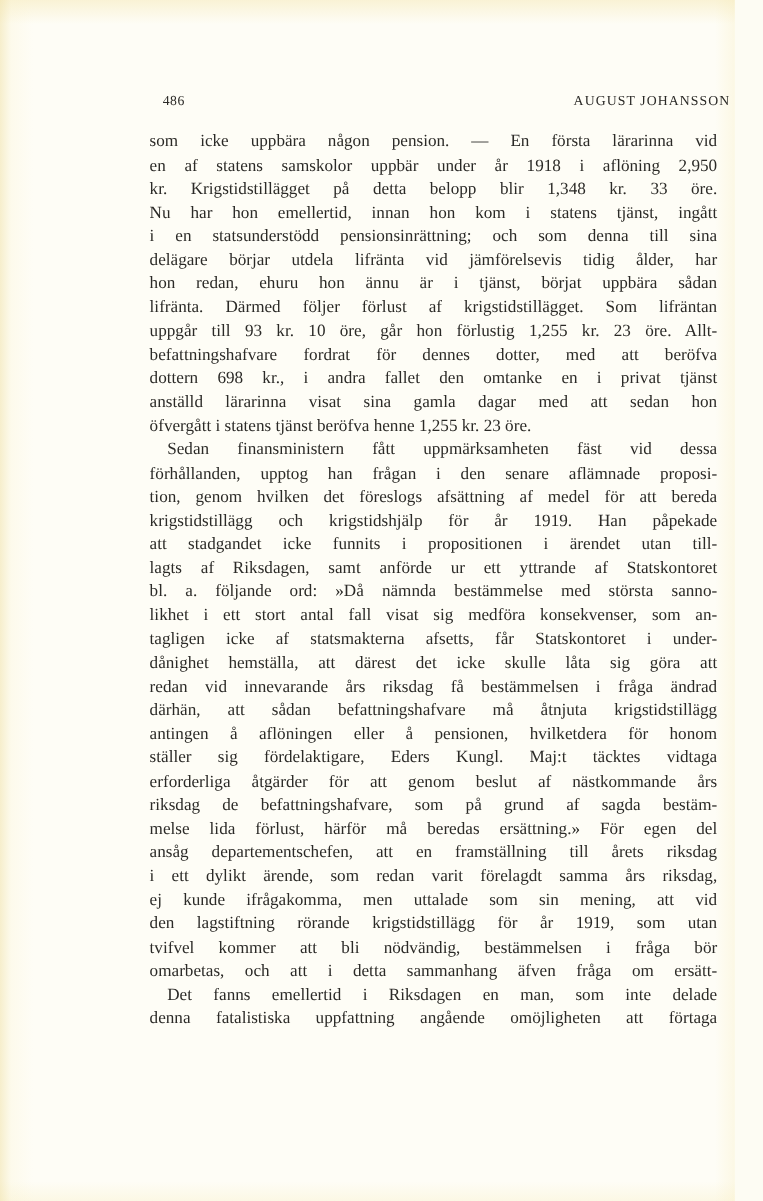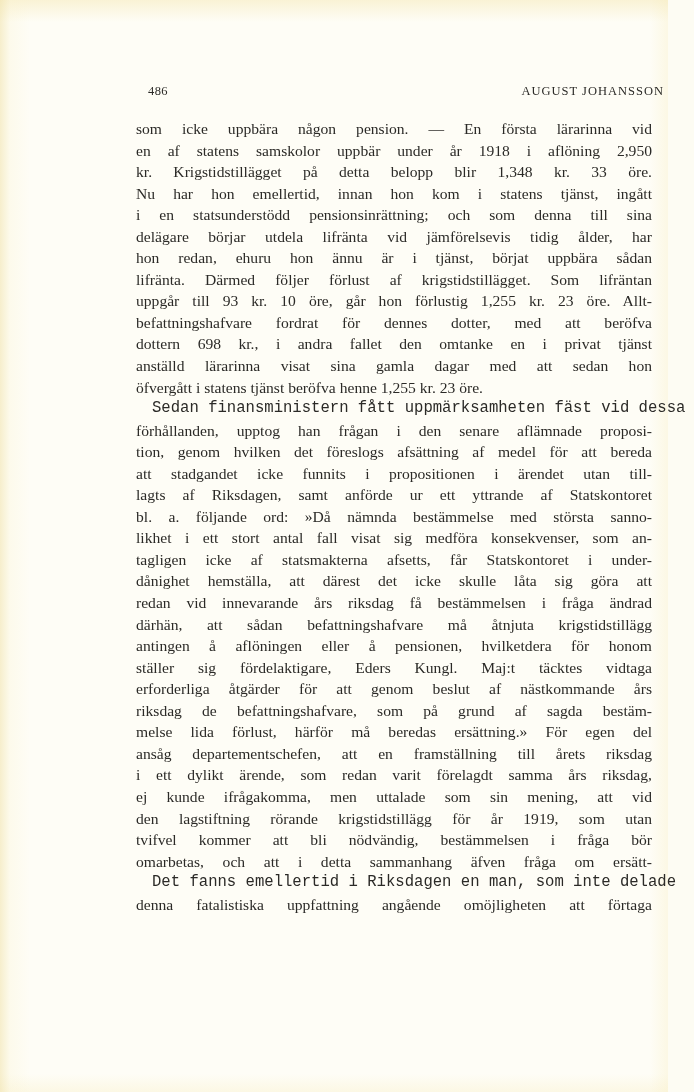--- a/index.html
+++ b/index.html
@@ -63,21 +63,20 @@
       white-space: nowrap;
       text-align: justify;
       text-align-last: justify;
       height: 21.55px;
     }
     .line.last {
       text-align-last: left;
     }
     .line.indent {
       padding-left: 16px;
-      font-family: Liberation Mono, monospace;
     }
   </style>
 </head>
 <body>
 
 <div class="page">
 
   <div class="running-head">
     <span class="page-number">486</span>
     <span class="running-title">AUGUST JOHANSSON</span>
@@ -93,20 +92,21 @@
     <span class="line">hon redan, ehuru hon ännu är i tjänst, börjat uppbära sådan</span>
     <span class="line">lifränta. Därmed följer förlust af krigstidstillägget. Som lifräntan</span>
     <span class="line">uppgår till 93 kr. 10 öre, går hon förlustig 1,255 kr. 23 öre. Allt-</span>
     <span class="line">befattningshafvare fordrat för dennes dotter, med att beröfva</span>
     <span class="line">dottern 698 kr., i andra fallet den omtanke en i privat tjänst</span>
     <span class="line">anställd lärarinna visat sina gamla dagar med att sedan hon</span>
     <span class="line last">öfvergått i statens tjänst beröfva henne 1,255 kr. 23 öre.</span>
     <span class="line indent">Sedan finansministern fått uppmärksamheten fäst vid dessa</span>
     <span class="line">förhållanden, upptog han frågan i den senare aflämnade proposi-</span>
     <span class="line">tion, genom hvilken det föreslogs afsättning af medel för att bereda</span>
+    <span class="line">krigstidstillägg och krigstidshjälp för år 1919. Han påpekade</span>
     <span class="line">att stadgandet icke funnits i propositionen i ärendet utan till-</span>
     <span class="line">lagts af Riksdagen, samt anförde ur ett yttrande af Statskontoret</span>
     <span class="line">bl. a. följande ord: »Då nämnda bestämmelse med största sanno-</span>
     <span class="line">likhet i ett stort antal fall visat sig medföra konsekvenser, som an-</span>
     <span class="line">tagligen icke af statsmakterna afsetts, får Statskontoret i under-</span>
     <span class="line">dånighet hemställa, att därest det icke skulle låta sig göra att</span>
     <span class="line">redan vid innevarande års riksdag få bestämmelsen i fråga ändrad</span>
     <span class="line">därhän, att sådan befattningshafvare må åtnjuta krigstidstillägg</span>
     <span class="line">antingen å aflöningen eller å pensionen, hvilketdera för honom</span>
     <span class="line">ställer sig fördelaktigare, Eders Kungl. Maj:t täcktes vidtaga</span>

